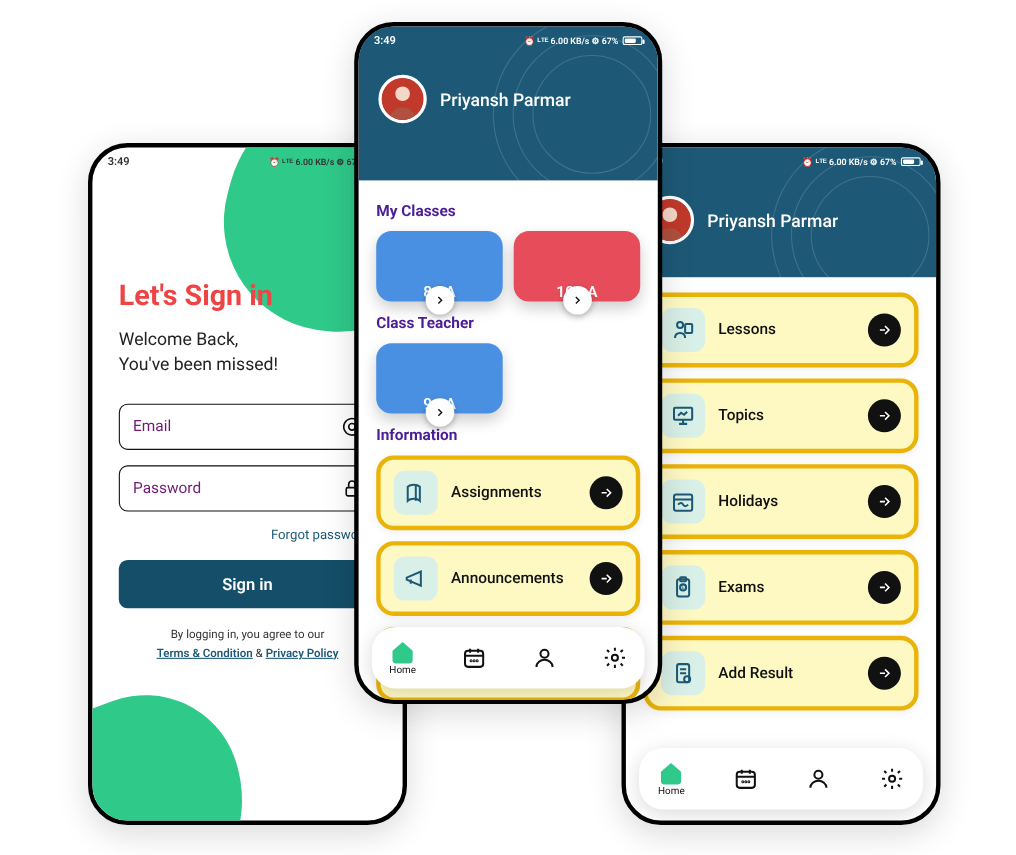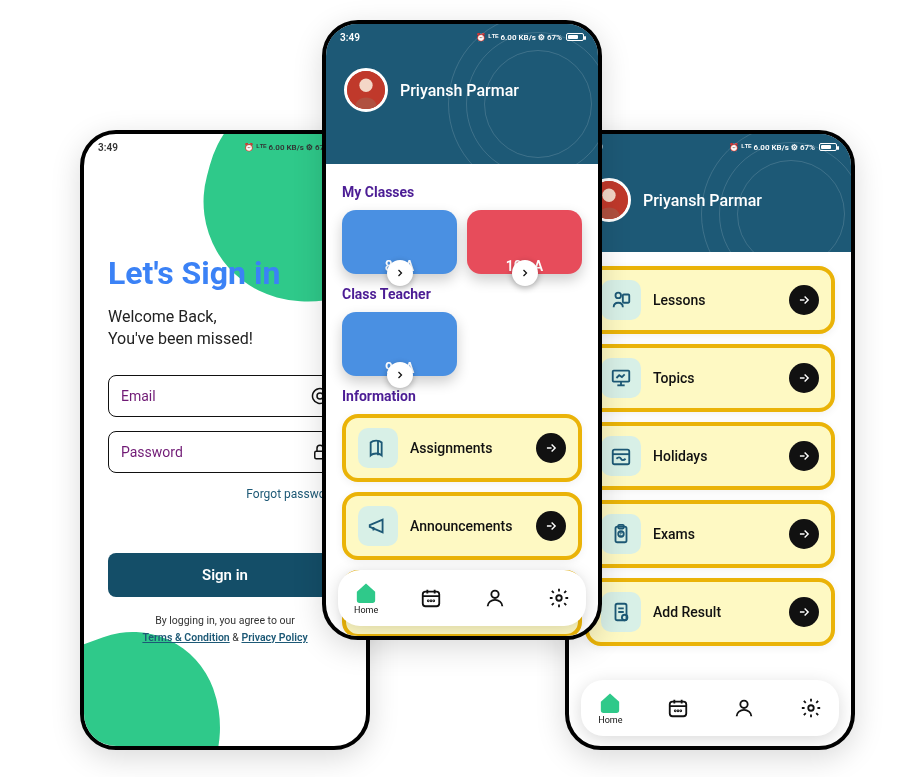--- a/index.html
+++ b/index.html
@@ -32,26 +32,26 @@
   .statusbar.light { background:transparent; color:#333; position:absolute; top:0; left:0; right:0;}
   .status-indicators { display:inline-flex; align-items:center; gap:2px; font-size:8px; }
   .battery-icon { display:inline-block; width:18px; height:8px; border:1px solid currentColor; border-radius:2px; position:relative; margin-left:2px;}
   .battery-icon::after{content:"";position:absolute;right:-3px;top:2px;width:2px;height:4px;background:currentColor;border-radius:1px;}
   .battery-icon .fill{position:absolute;left:1px;top:1px;bottom:1px;width:60%;background:currentColor;border-radius:1px;}
 
   
   .blob-top { position:absolute; top:-50px; right:-60px; width:220px; height:220px; background:#2fc98a; border-radius:50% 40% 55% 45%; transform:rotate(15deg);}
   .blob-bottom { position:absolute; bottom:-90px; left:-60px; width:200px; height:200px; background:#2fc98a; border-radius:50% 45% 60% 40%; transform:rotate(-20deg);}
   .signin-content { position:relative; padding: 120px 24px 0 24px; }
-  .signin-title { font-size:32px; font-weight:700; margin-bottom:14px; color:#3b82f6;}
+  .signin-title { font-size:26px; font-weight:700; margin-bottom:14px; color:#ef4444;}
   .signin-sub   { font-size:16px; color:#222; line-height:1.4; margin-bottom:24px;}
   .text-field { width:100%; border:1.5px solid #111; border-radius:8px; height:42px; display:flex; align-items:center; padding:0 12px; margin-bottom:14px; background:#fff;}
   .text-field span.label{ flex:1; color:#701a75; font-size:14px;}
   .forgot { text-align:right; font-size:12px; color:#1d5976; margin-bottom:16px;}
-  .signin-btn { width:100%; height:44px; background:#144e68; color:#fff; border:none; border-radius:8px; font-size:15px; font-weight:600;margin-top:36px;}
+  .signin-btn { width:100%; height:44px; background:#144e68; color:#fff; border:none; border-radius:8px; font-size:15px; font-weight:600;}
   .agree { font-size:10.5px; text-align:center; color:#333; margin-top:16px; line-height:1.6;}
   .agree .link{ color:#1d5976; text-decoration:underline; font-weight:600;}
 
   
   .app-header {
     background:#1d5976;
     color:#fff;
     position:relative;
     overflow:hidden;
   }

